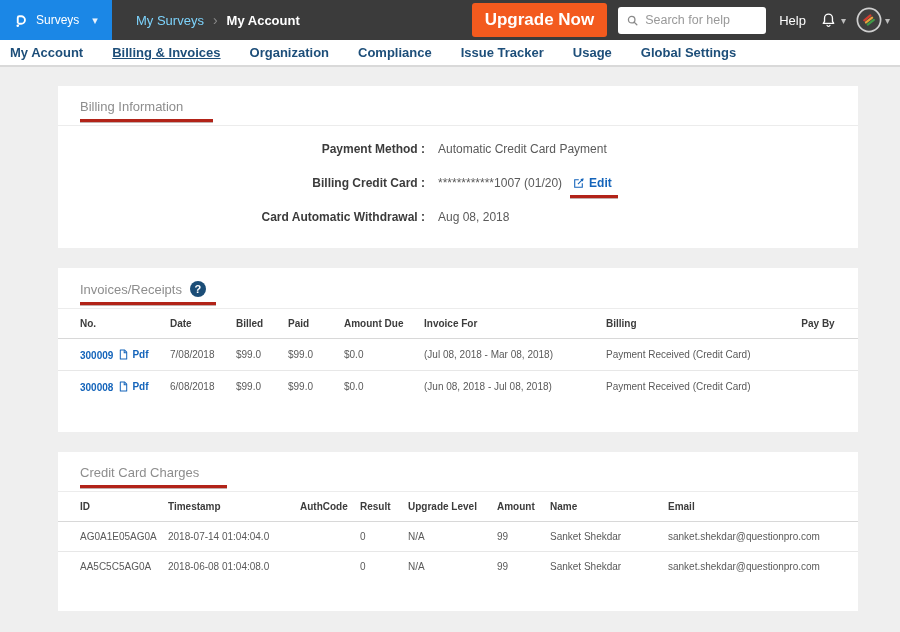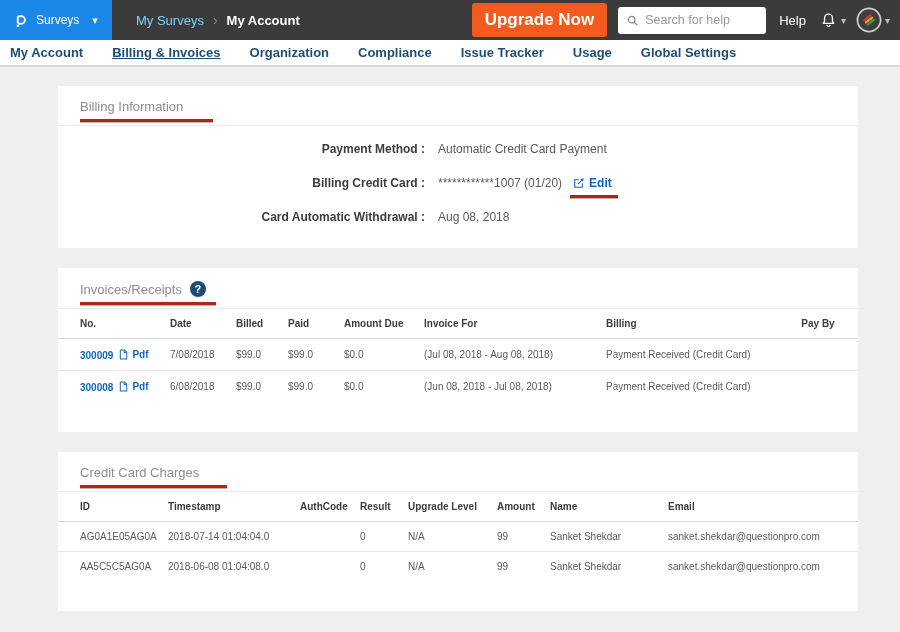--- a/index.html
+++ b/index.html
@@ -223,21 +223,21 @@
                 </svg>
               </span>
               <span>Pdf</span>
             </span>
           </span>
             </td>
           <td>7/08/2018</td>
           <td>$99.0</td>
           <td>$99.0</td>
           <td>$0.0</td>
-          <td>(Jul 08, 2018 - Aug 08, 2018)</td>
+          <td>(Jul 08, 2018 - Mar 08, 2018)</td>
           <td>Payment Received (Credit Card)</td>
           <td class="col-right"></td>
         </tr>
         <tr>
           <td>
               <span class="no-cell">
             <span class="cell-link">300008</span>
             <span class="pdf-link">
               <span>
                 <svg viewBox="0 0 24 24" width="11" height="13" fill="none" stroke="#1464ba" stroke-width="2.2">

